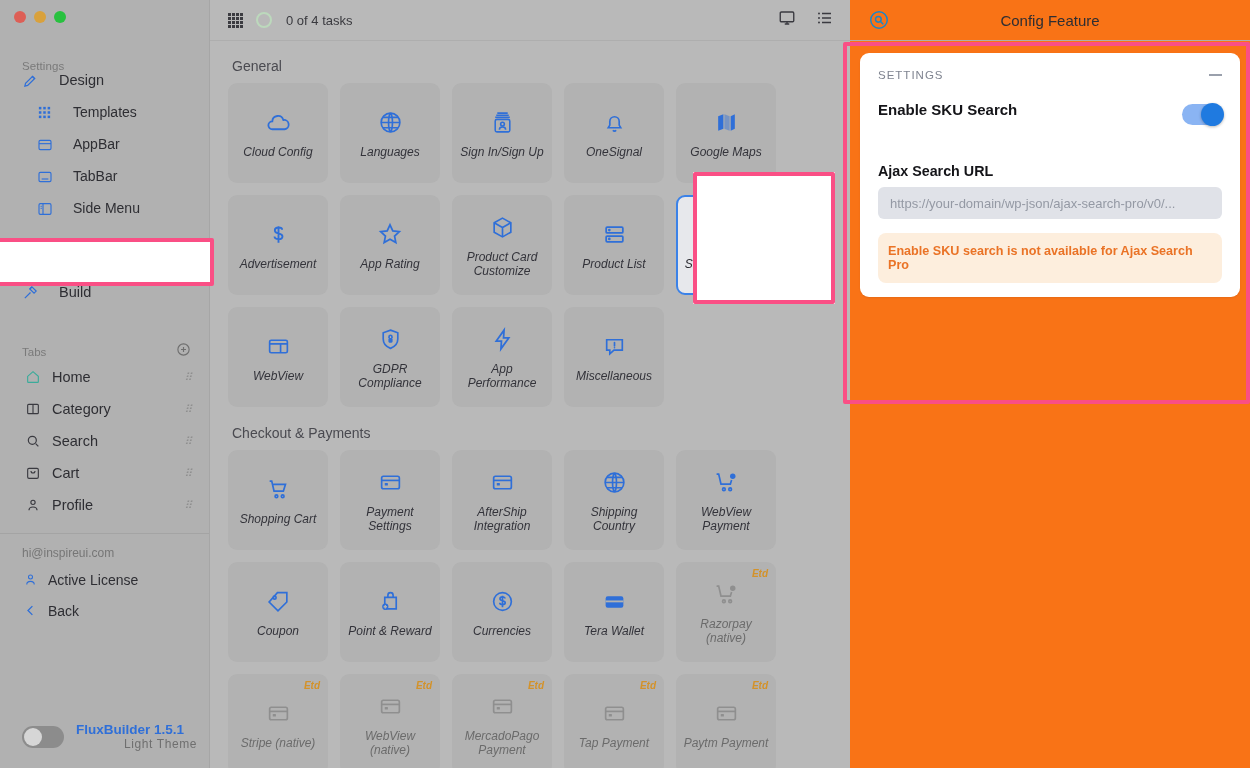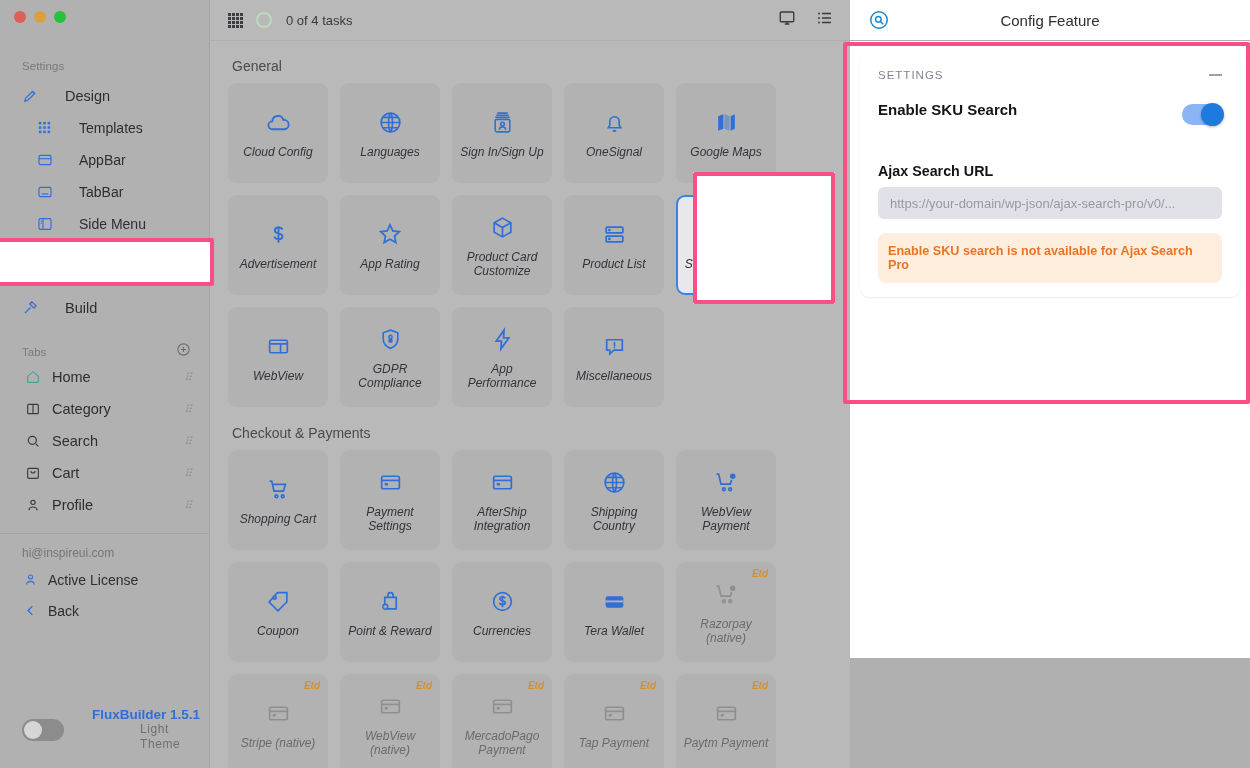--- a/index.html
+++ b/index.html
@@ -30,21 +30,21 @@
   .tl { width: 12px; height: 12px; border-radius: 50%; }
   .tl.r { background: #dd5f56; }
   .tl.y { background: #d9a13c; }
   .tl.g { background: #28c13f; }
 
   .side-section-label {
     font-size: 11.5px; color: #7a7a7a;
     padding: 0 0 0 22px; margin-top: 37px; letter-spacing: .1px;
   }
   .nav-row {
-    display: flex; align-items: flex-end; gap: 26px;
+    display: flex; align-items: flex-start; gap: 20px;
     height: 32px; padding-left: 22px; color: #2e2e33;
     font-size: 14.5px;
   }
   .nav-row.sub { padding-left: 36px; font-size: 14px; }
   .nav-icon { width: 17px; height: 17px; display: flex; align-items: center; justify-content: center; flex: 0 0 17px; }
   .nav-icon svg { display: block; }
 
   .features-row {
     margin: 0 10px; height: 30px; border-radius: 6px;
     background: #c4c4c6;
@@ -65,21 +65,21 @@
   .grip i { display:block; }
 
   .side-divider { height:1px; background:#a4a4a4; margin: 12px 0 0 0; }
   .side-email { font-size: 12px; color: #767676; padding: 12px 0 4px 22px; }
   .link-row {
     display:flex; align-items:center; gap:9px;
     height: 31px; padding-left: 22px; font-size:14px; color:#2e2e33;
   }
   .side-footer {
     position:absolute; bottom: 16px; left:0; right:0;
-    display:flex; align-items:center; gap:28px; padding-left: 22px;
+    display:flex; align-items:center; gap:12px; padding-left: 22px;
   }
   .mini-toggle {
     width: 42px; height: 22px; border-radius: 11px; background: #8c8c8c;
     position: relative; flex:0 0 42px;
   }
   .mini-toggle .knob {
     position:absolute; left:2px; top:2px; width:18px; height:18px;
     border-radius:50%; background:#d6d6d6;
   }
   .ver { color: #2f6fd8; font-size: 13.5px; font-weight:600; line-height:15px;}
@@ -123,21 +123,21 @@
     position:absolute; top:6px; right:8px;
     font-size:10px; color:#d3922a; font-weight:600;
   }
   .card.selected {
     background:#e7e8ec; border:2px solid #3b82e8;
   }
   .card.selected .cap { color:#2a2a30; }
 
   
   .right {
-    width:400px; flex:0 0 400px; height:658px; background:#ffffff;
+    width:400px; flex:0 0 400px; height:768px; background:#f97316;
     position:relative;
   }
   .right-head {
     height:41px; display:flex; align-items:center; position:relative;
     border-bottom:1px solid #aeaeae;
   }
   .right-head .hicon { position:absolute; left:18px; top:9px; }
   .right-head .htitle {
     width:100%; text-align:center; font-size:15px; color:#2e2e33;
   }

